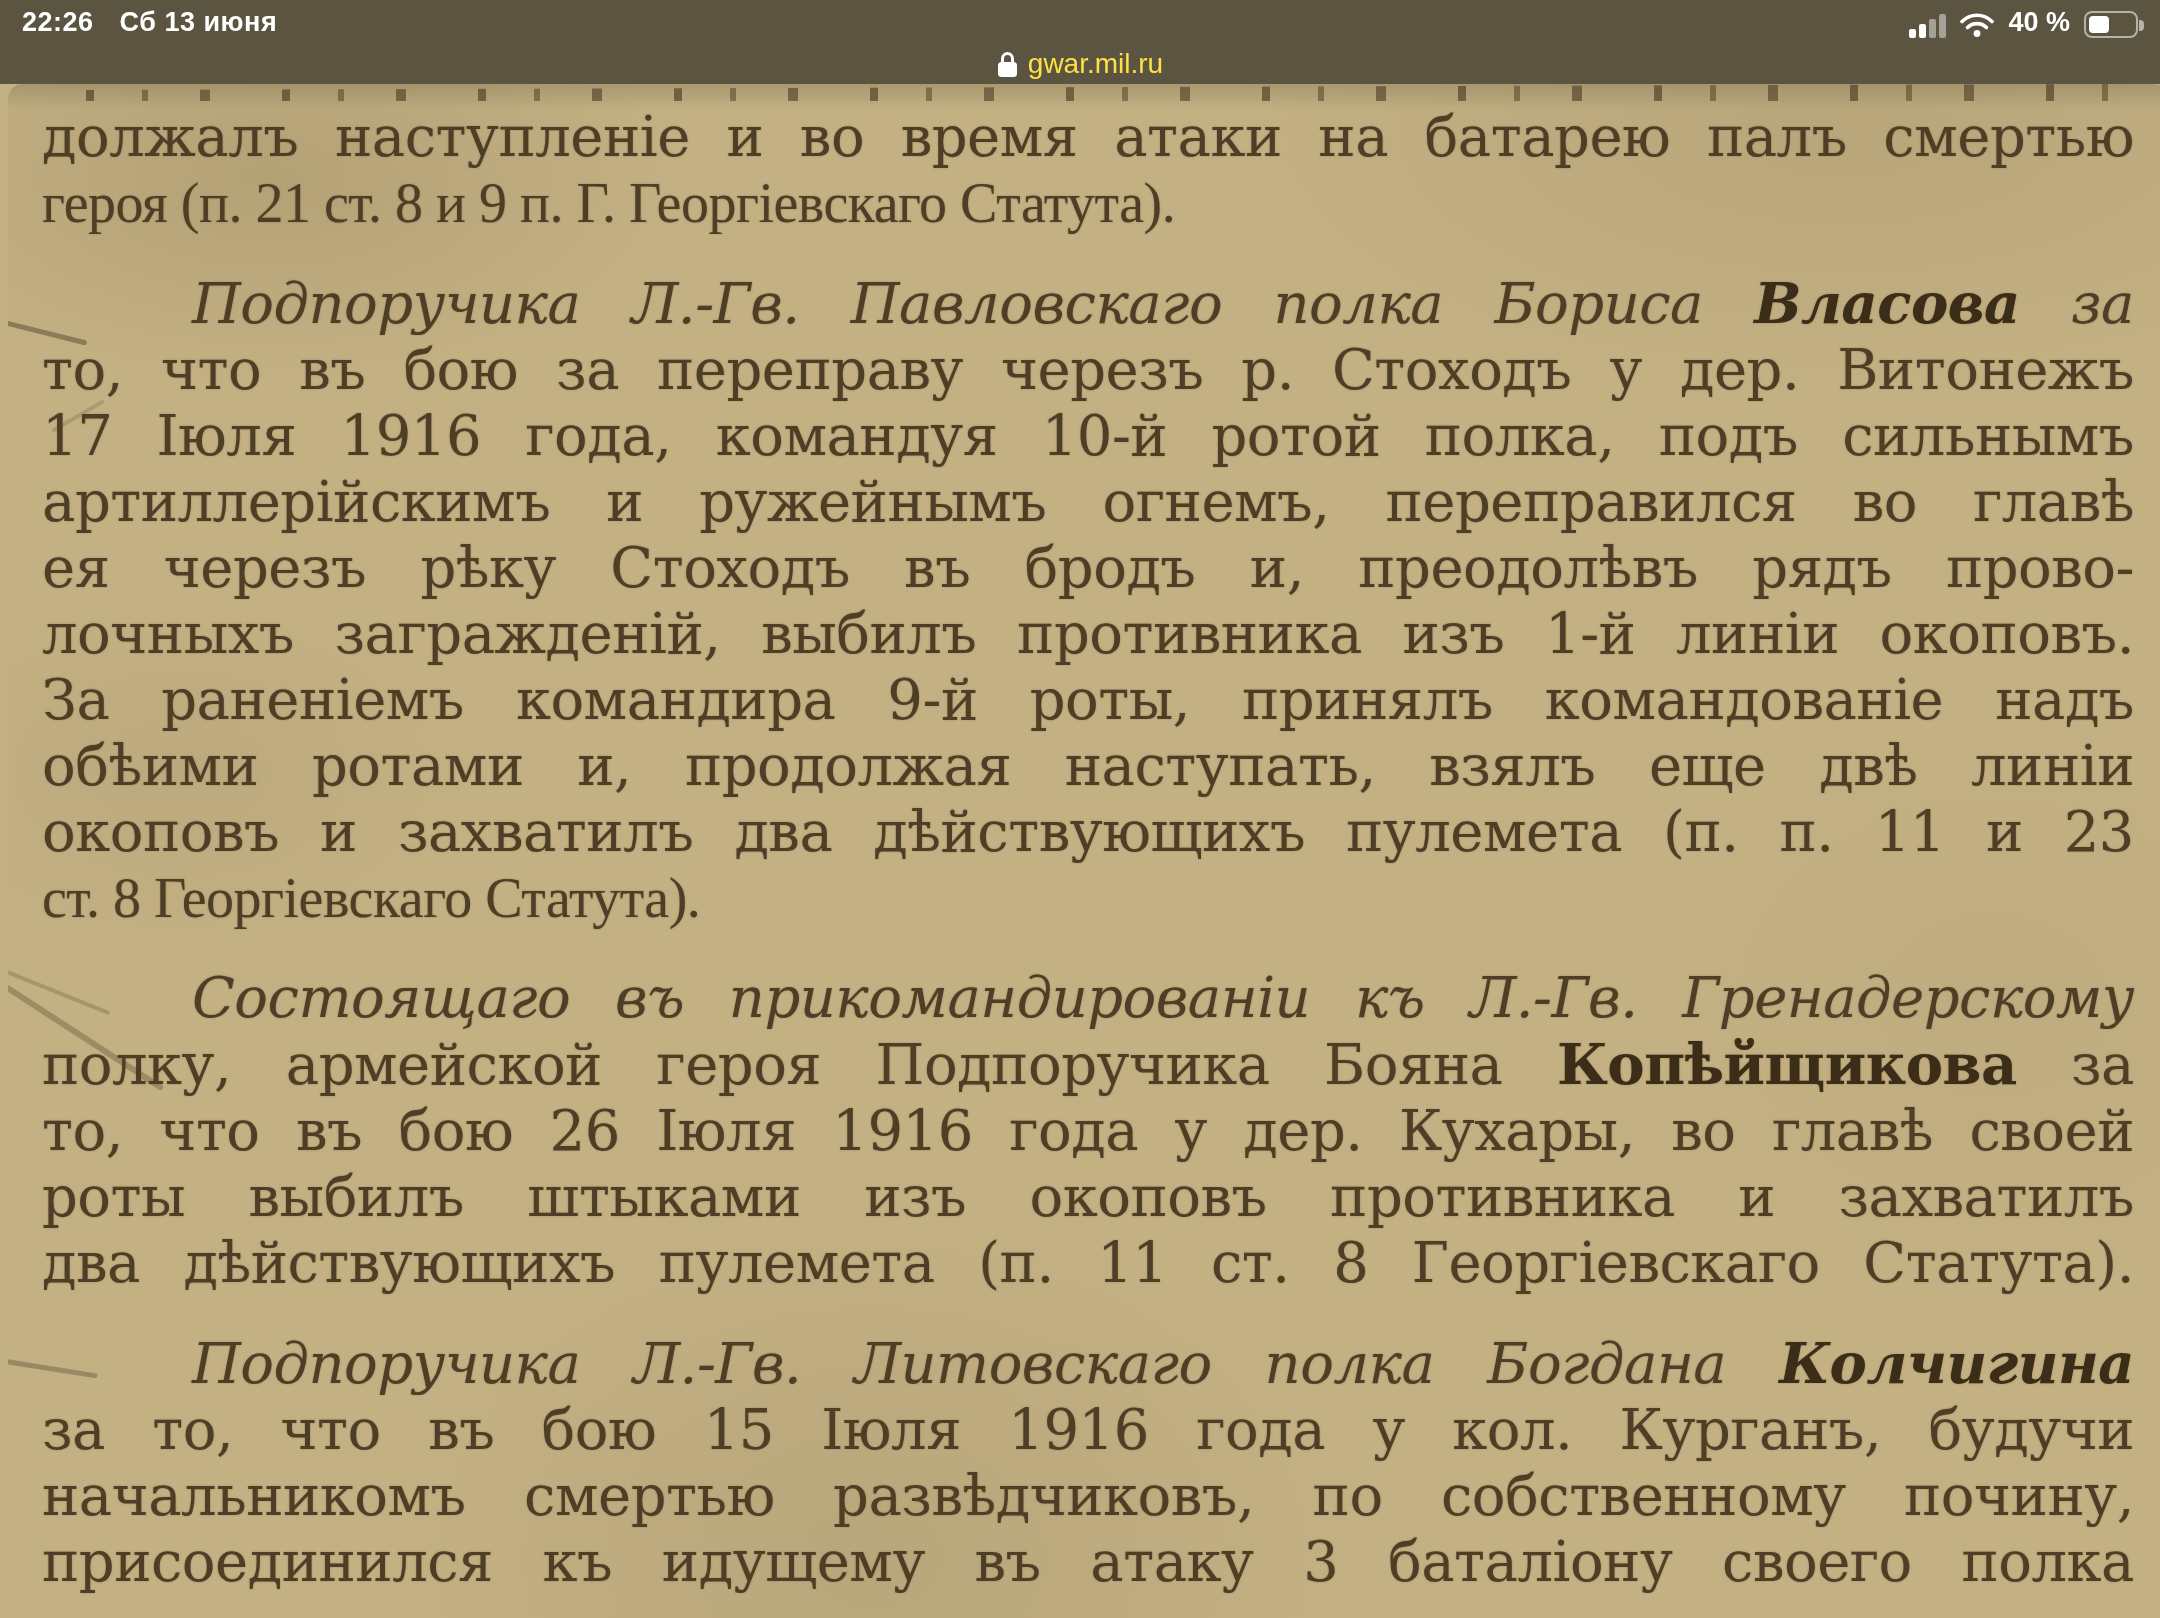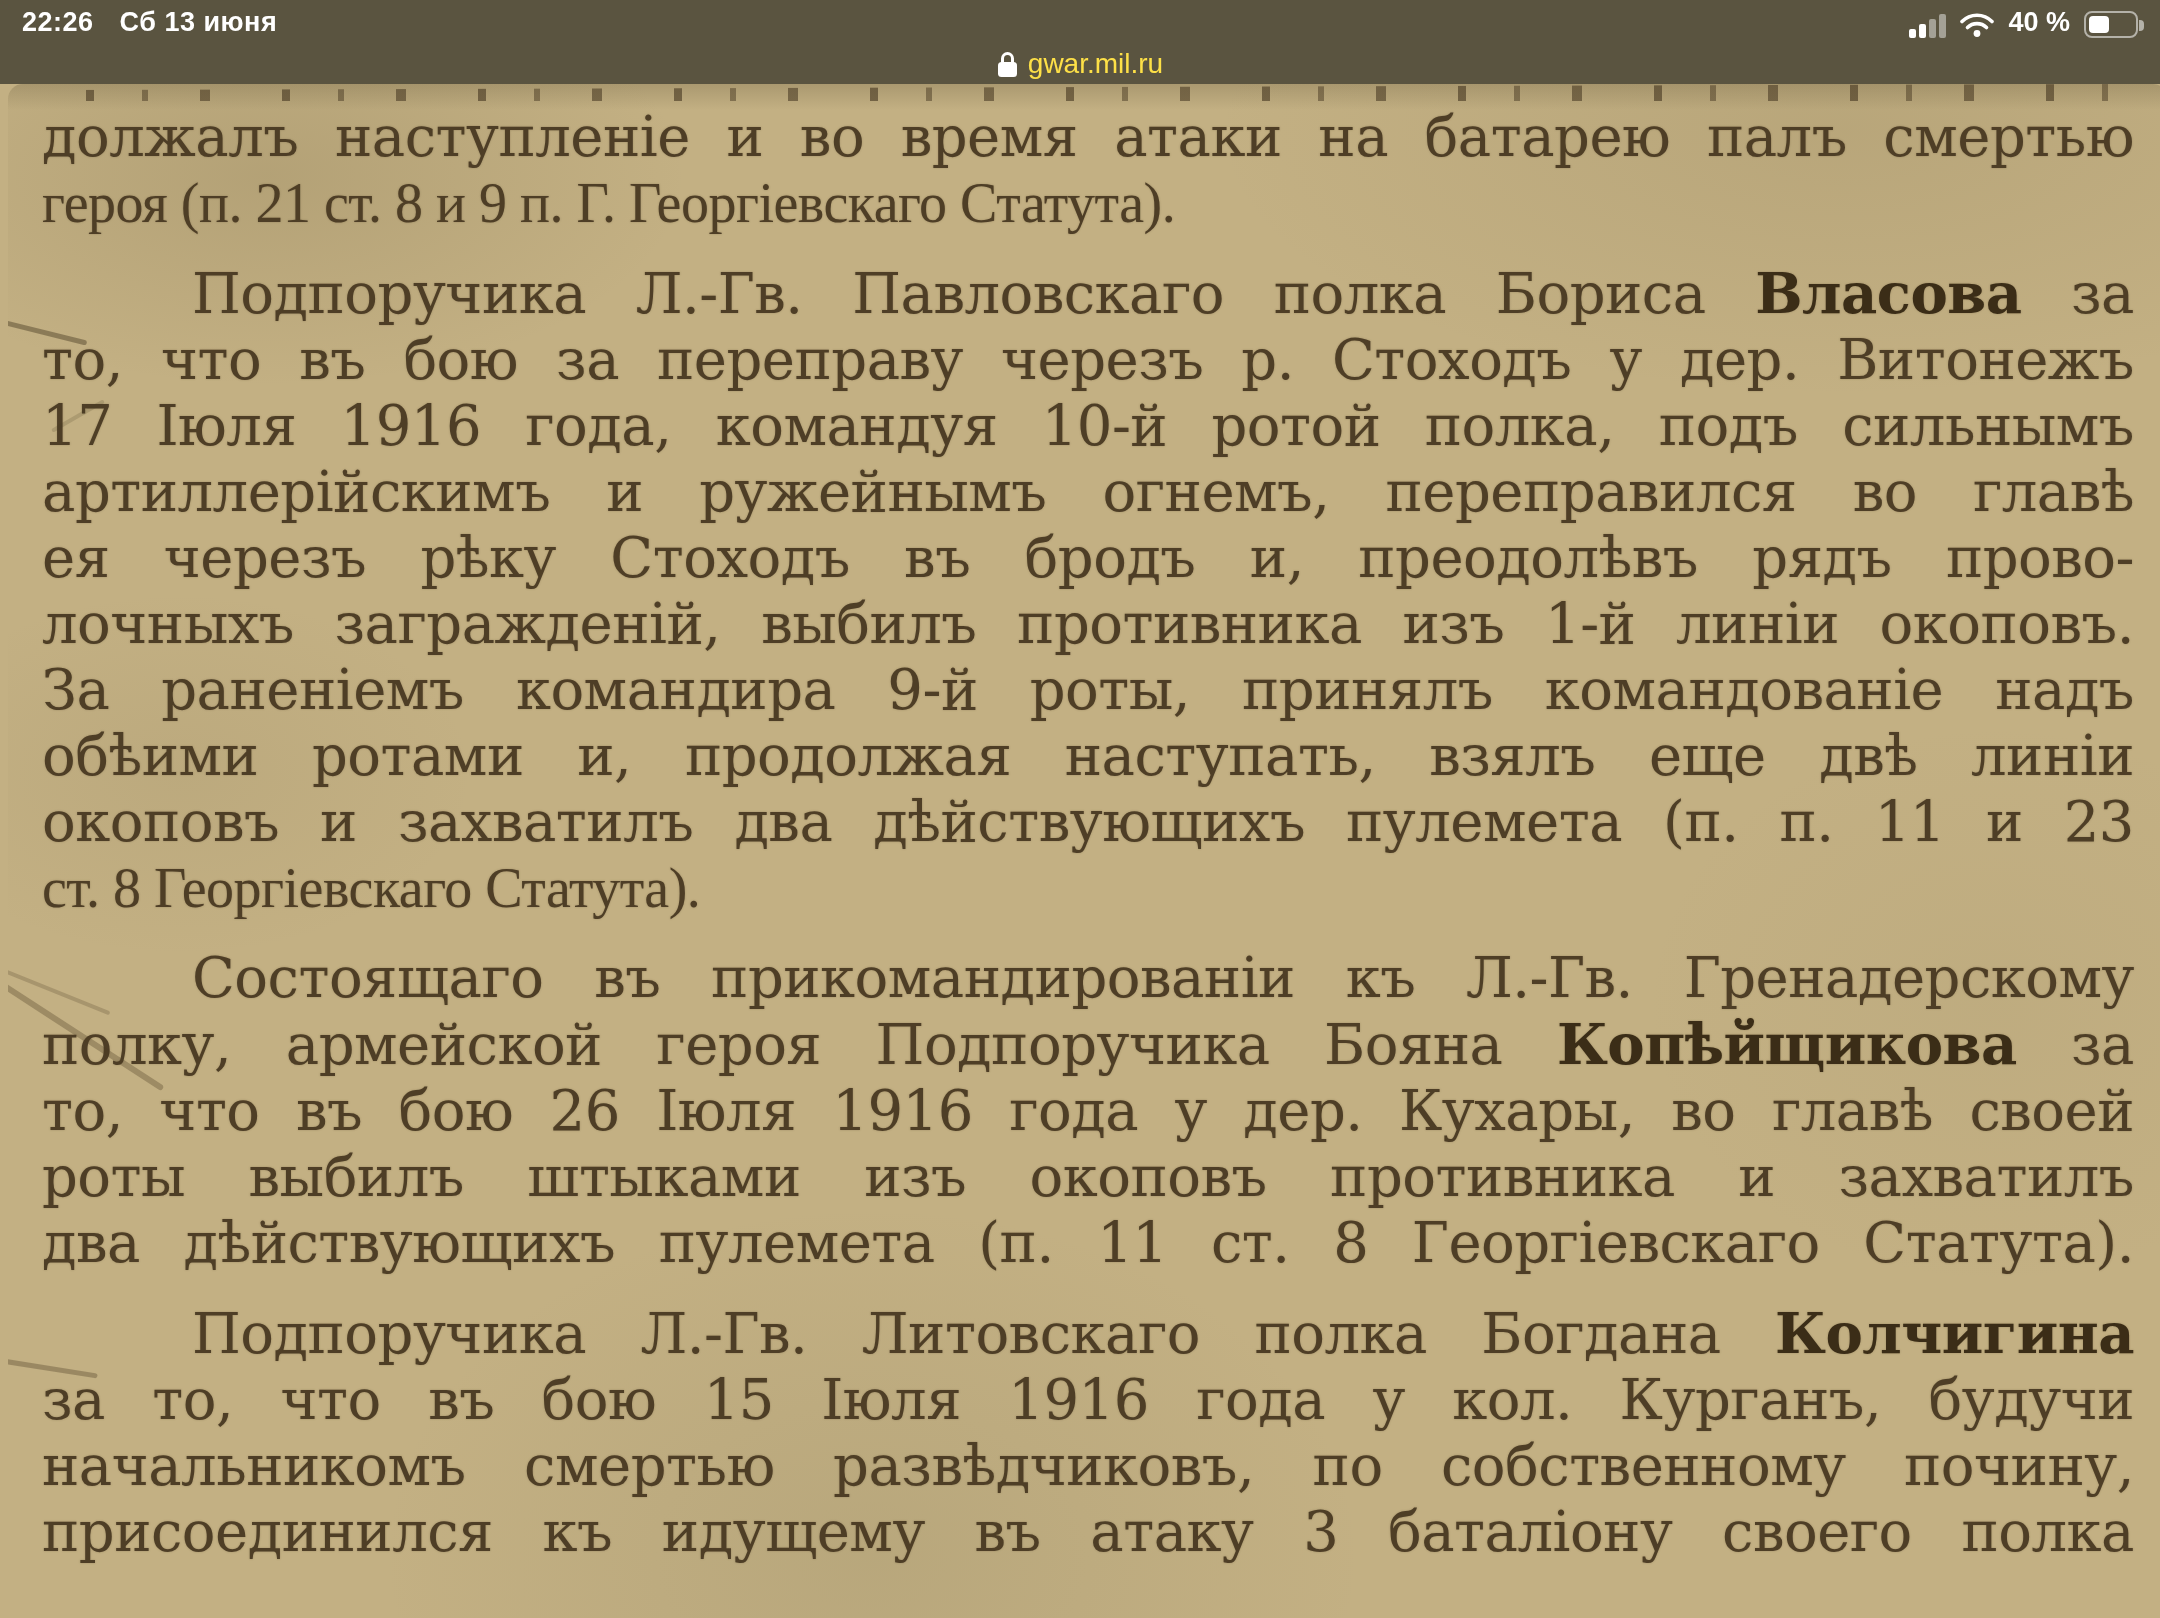--- a/index.html
+++ b/index.html
@@ -82,21 +82,21 @@
     font-family:"DejaVu Serif","Liberation Serif",serif;
     font-size:56px;line-height:66px;letter-spacing:-0.5px;
     color:var(--ink,#4e3e26);
     text-shadow:0 0 2px rgba(78,62,38,.35);
   }
   .line{
     text-align:justify;text-align-last:justify;
     white-space:nowrap;
   }
   .line.no-just{text-align:center;text-align-last:left;font-family:Liberation Serif, serif;}
-  .line.para-start{margin-top:24px;text-indent:150px;}
+  .line.para-start{margin-top:34px;text-indent:150px;font-style:italic;}
   .line b{font-weight:700;color:var(--ink-bold,#3b2d17);}
 
   
   .mark{position:absolute;background:rgba(74,59,36,.45);border-radius:4px;}
   .mark.m1{left:-8px;top:246px;width:88px;height:5px;transform:rotate(14deg);}
   .mark.m2{left:-20px;top:950px;width:190px;height:6px;transform:rotate(33deg);opacity:.7;}
   .mark.m2b{left:-14px;top:905px;width:120px;height:4px;transform:rotate(22deg);opacity:.5;}
   .mark.m3{left:-6px;top:1282px;width:96px;height:5px;transform:rotate(9deg);opacity:.75;}
   .mark.m4{left:40px;top:330px;width:60px;height:4px;transform:rotate(-30deg);opacity:.4;}
 </style>

